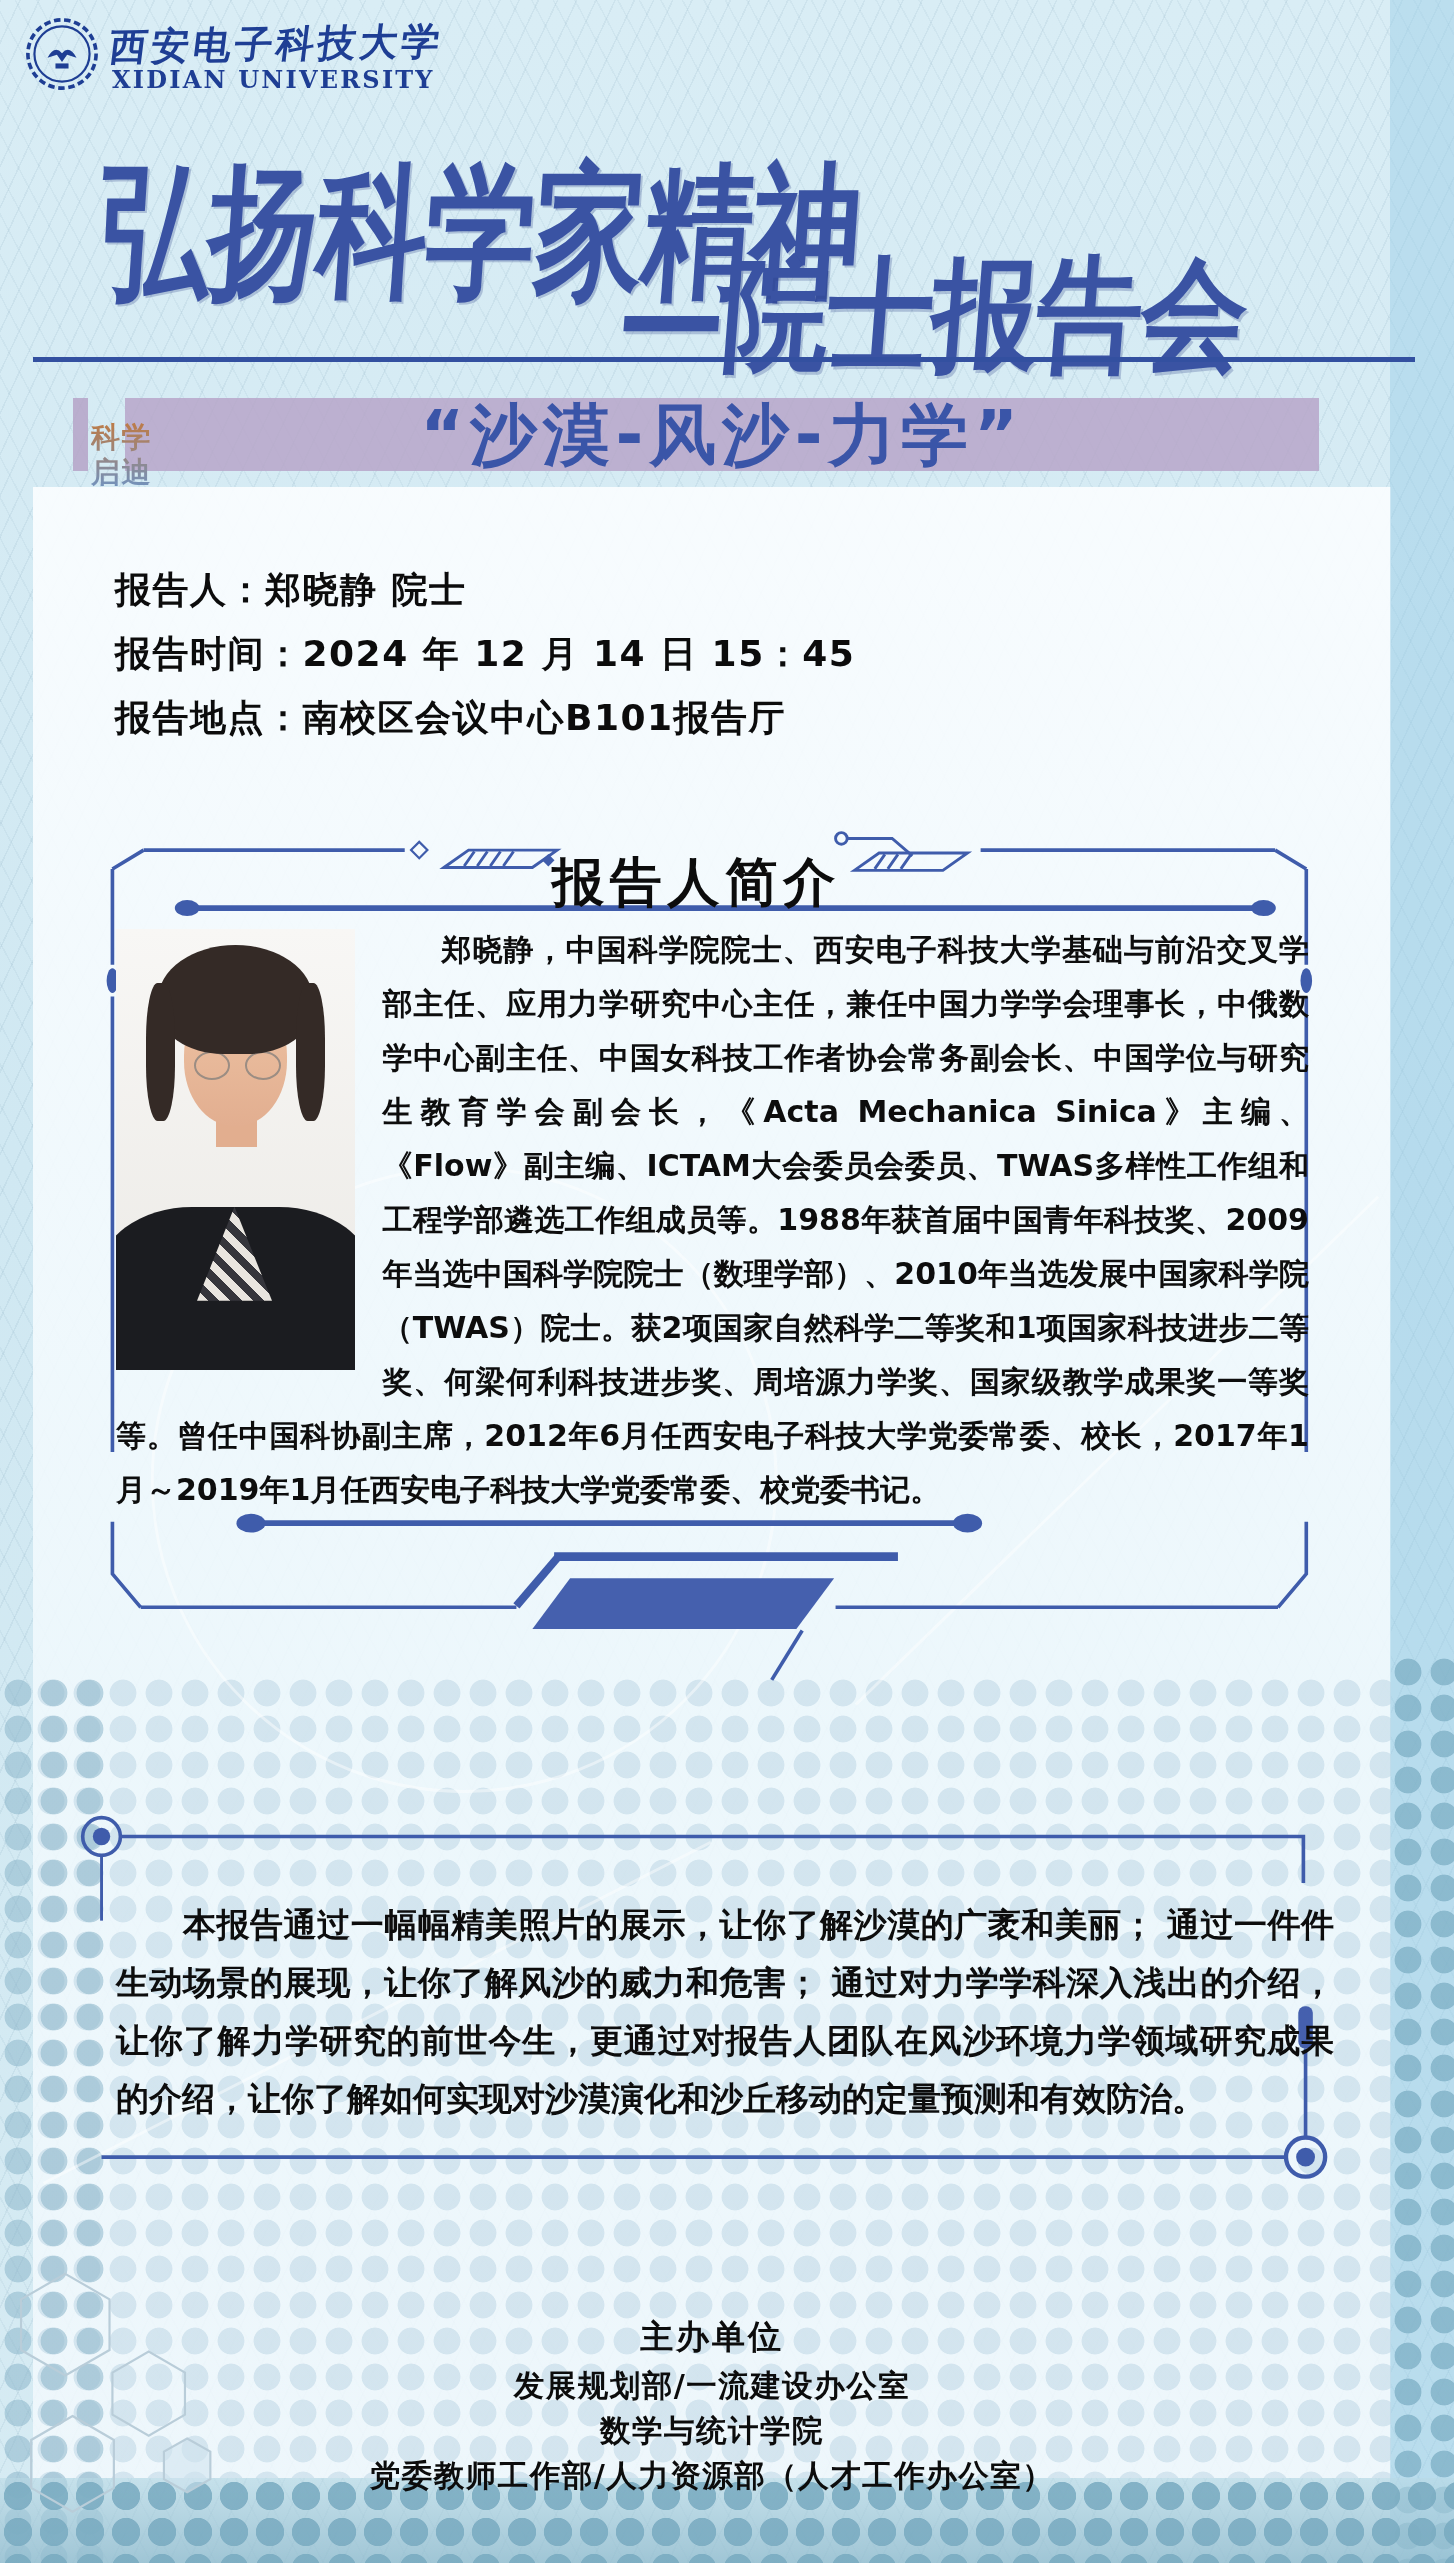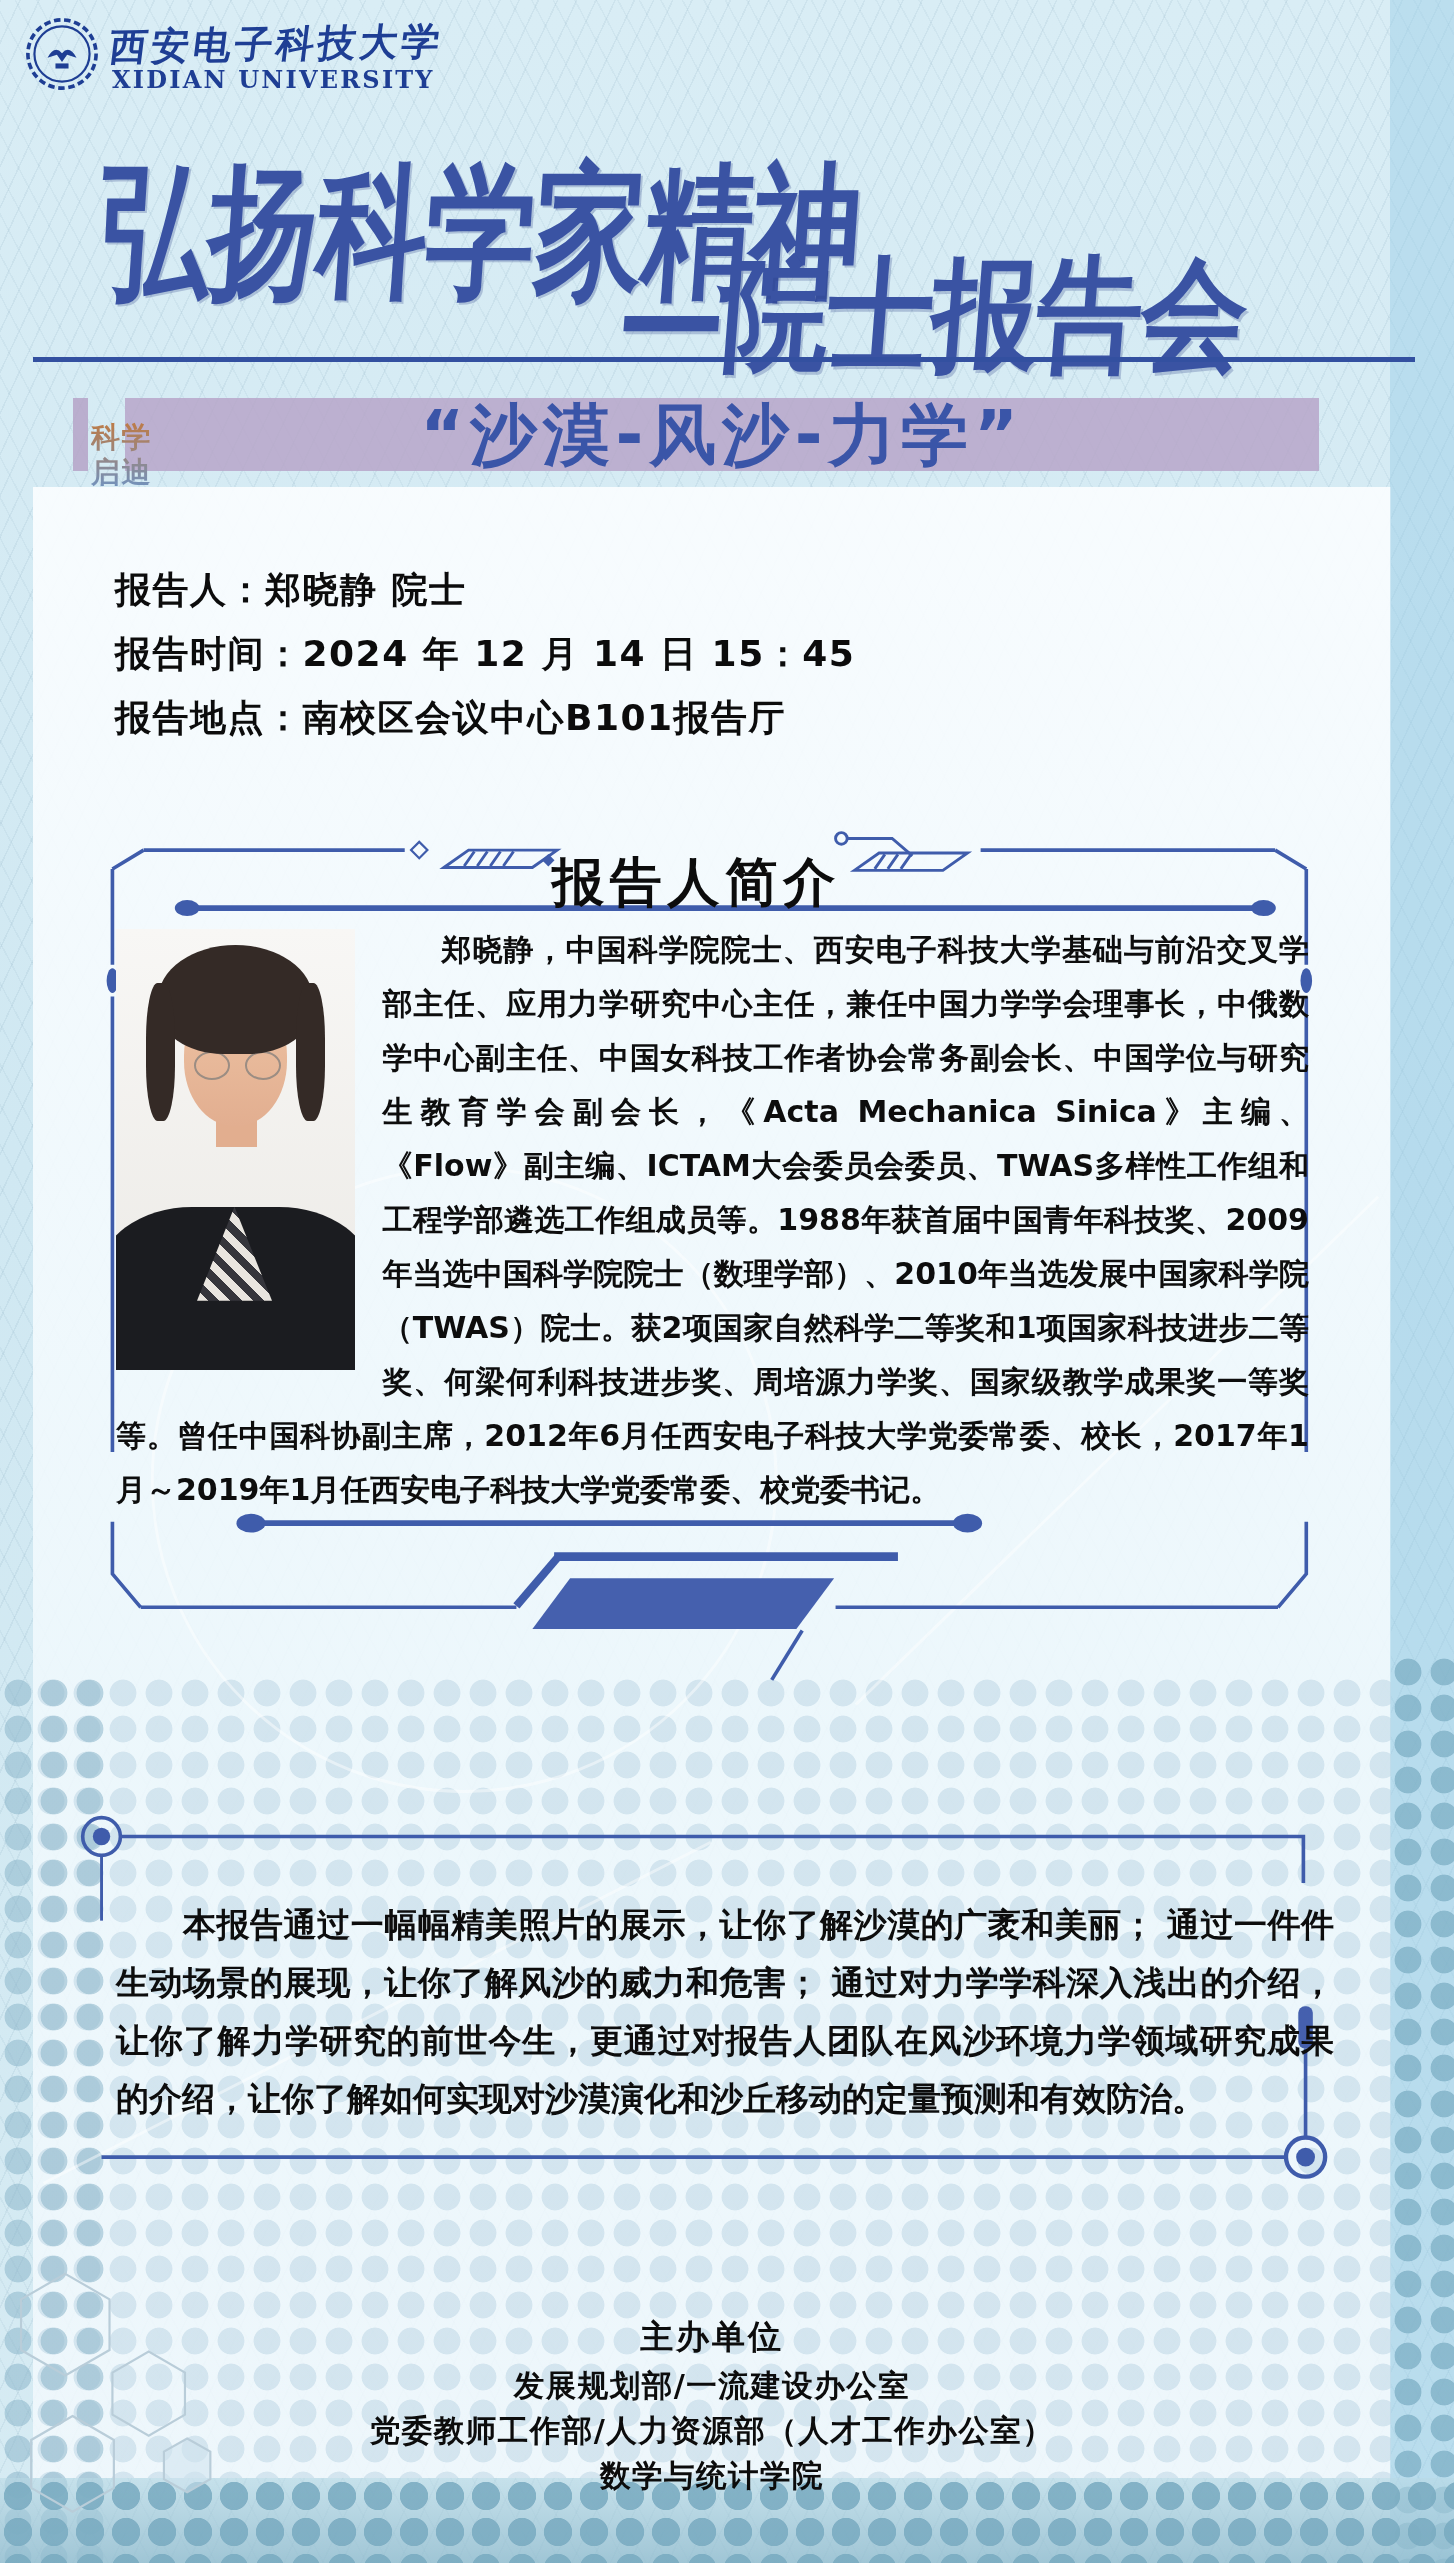--- a/index.html
+++ b/index.html
@@ -198,18 +198,18 @@
       <div class="p-hair"></div>
     </div>
     <span>郑晓静，中国科学院院士、西安电子科技大学基础与前沿交叉学部主任、应用力学研究中心主任，兼任中国力学学会理事长，中俄数学中心副主任、中国女科技工作者协会常务副会长、中国学位与研究生教育学会副会长，《Acta Mechanica Sinica》主编、《Flow》副主编、ICTAM大会委员会委员、TWAS多样性工作组和工程学部遴选工作组成员等。1988年获首届中国青年科技奖、2009年当选中国科学院院士（数理学部）、2010年当选发展中国家科学院（TWAS）院士。获2项国家自然科学二等奖和1项国家科技进步二等奖、何梁何利科技进步奖、周培源力学奖、国家级教学成果奖一等奖等。曾任中国科协副主席，2012年6月任西安电子科技大学党委常委、校长，2017年1月～2019年1月任西安电子科技大学党委常委、校党委书记。</span>
   </div>
 
   <p class="content-text">本报告通过一幅幅精美照片的展示，让你了解沙漠的广袤和美丽； 通过一件件生动场景的展现，让你了解风沙的威力和危害； 通过对力学学科深入浅出的介绍，让你了解力学研究的前世今生，更通过对报告人团队在风沙环境力学领域研究成果的介绍，让你了解如何实现对沙漠演化和沙丘移动的定量预测和有效防治。</p>
 
   <div class="org">
     <div class="org-head">主办单位</div>
     <div class="org-item">发展规划部/一流建设办公室</div>
+    <div class="org-item">数学与统计学院</div>
     <div class="org-item">党委教师工作部/人力资源部（人才工作办公室）</div>
-    <div class="org-item">数学与统计学院</div>
   </div>
 
 </div>
 
 
 </body></html>

